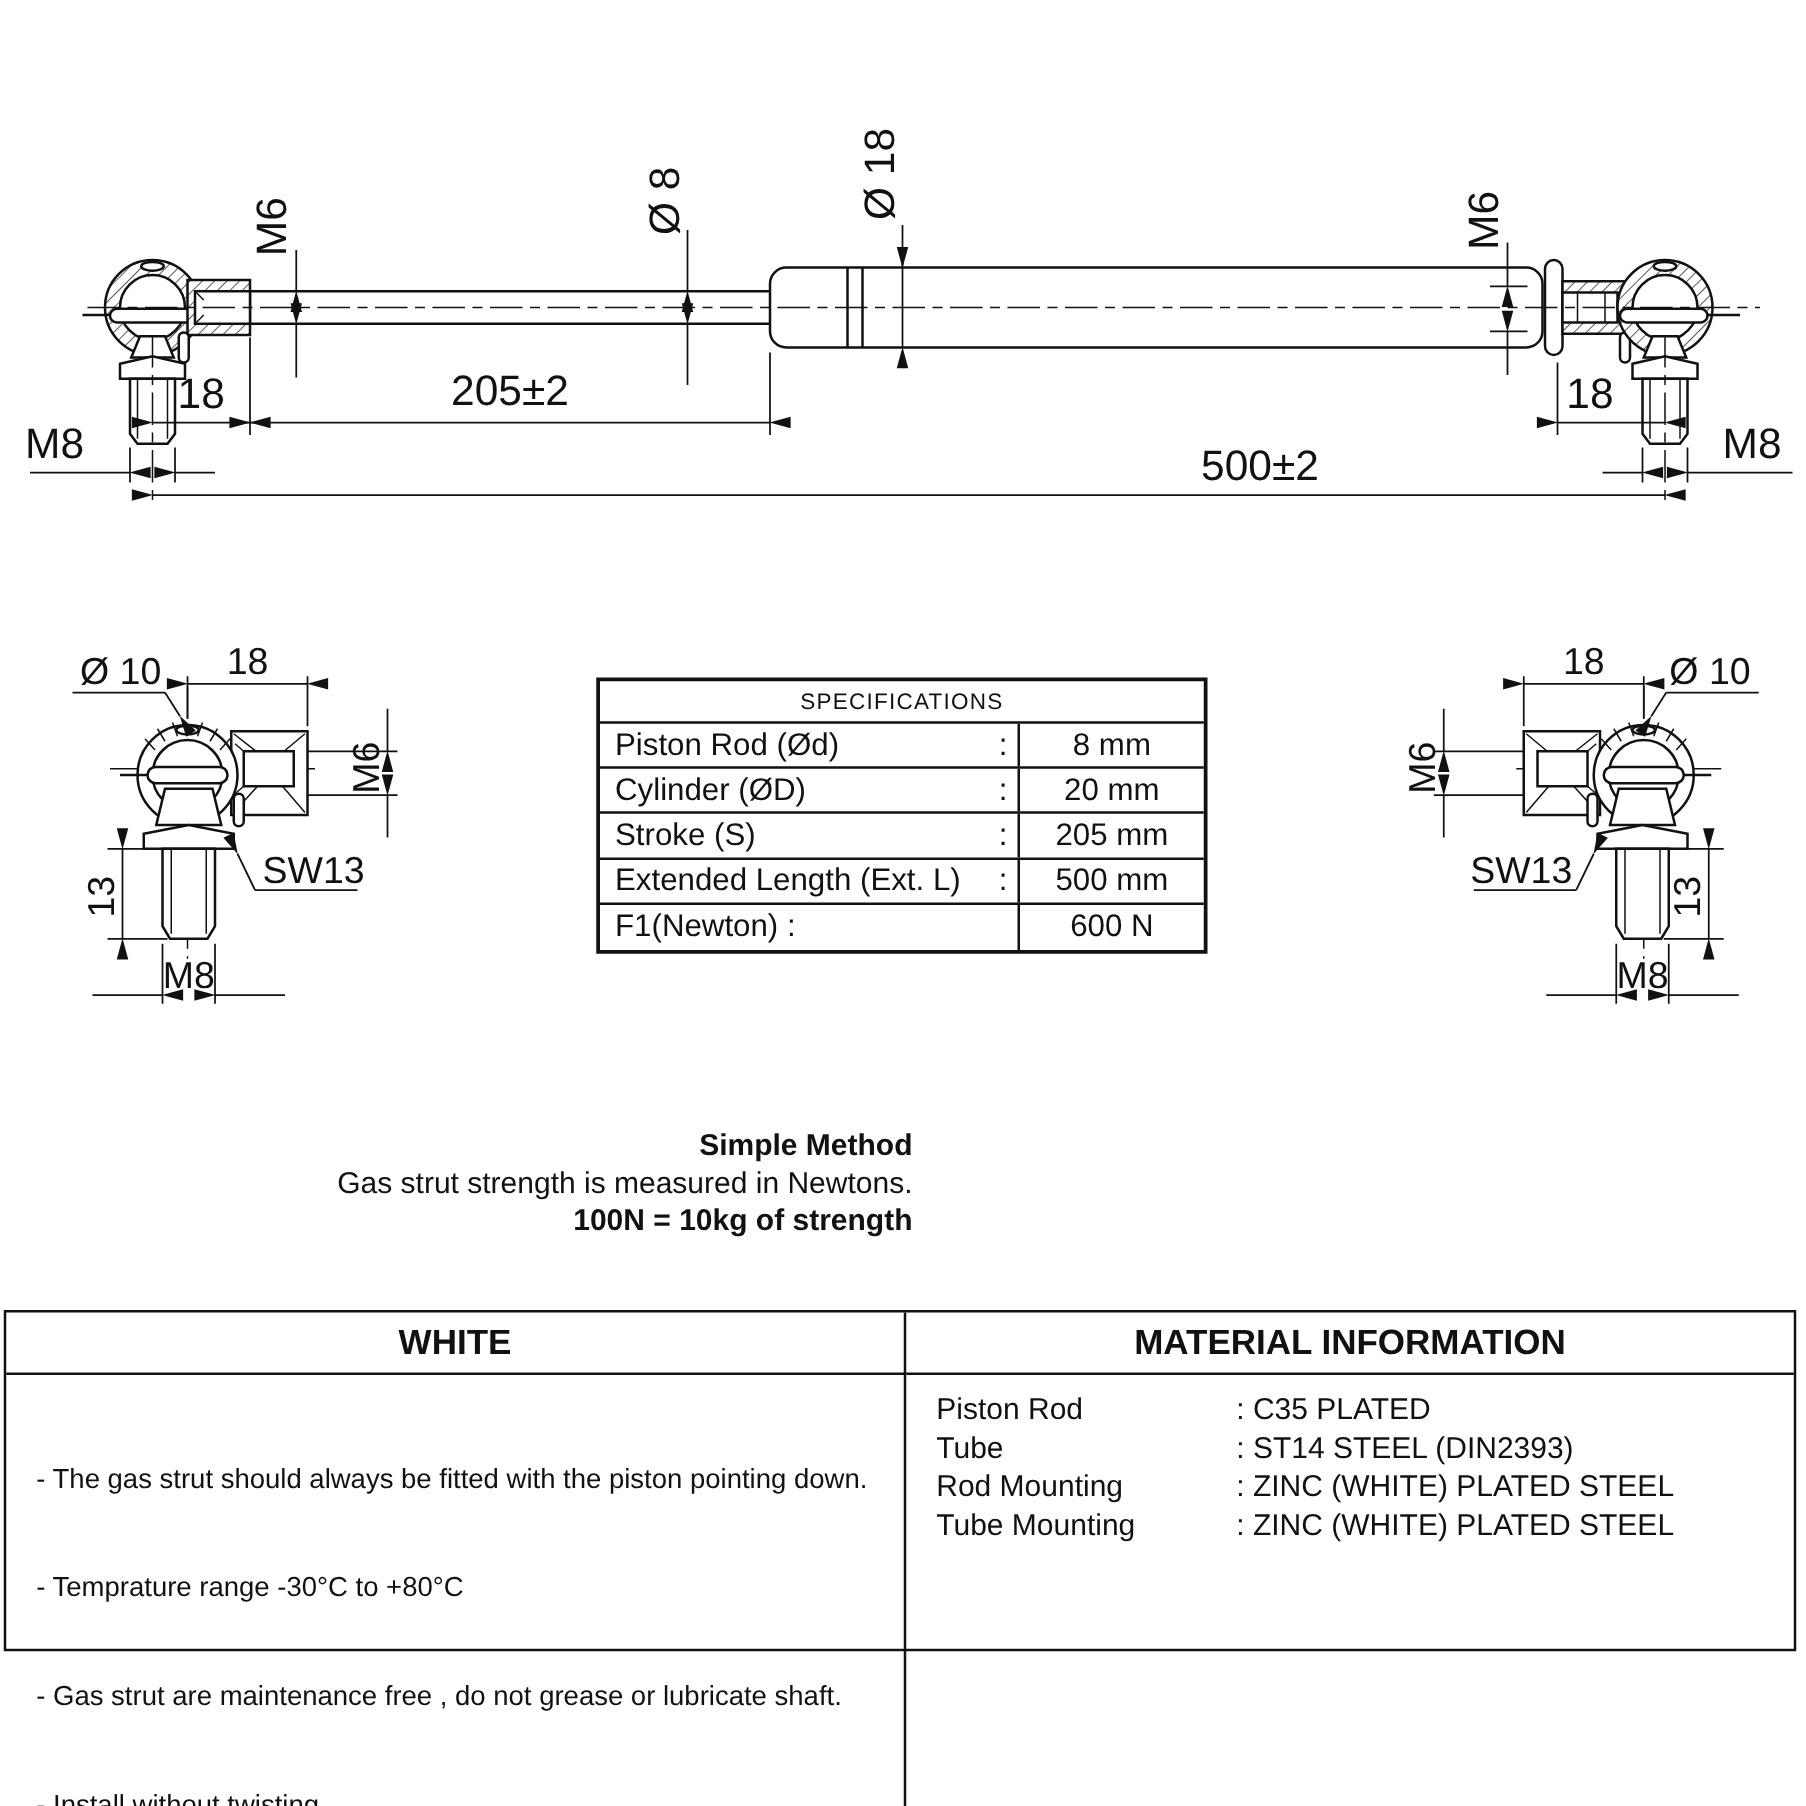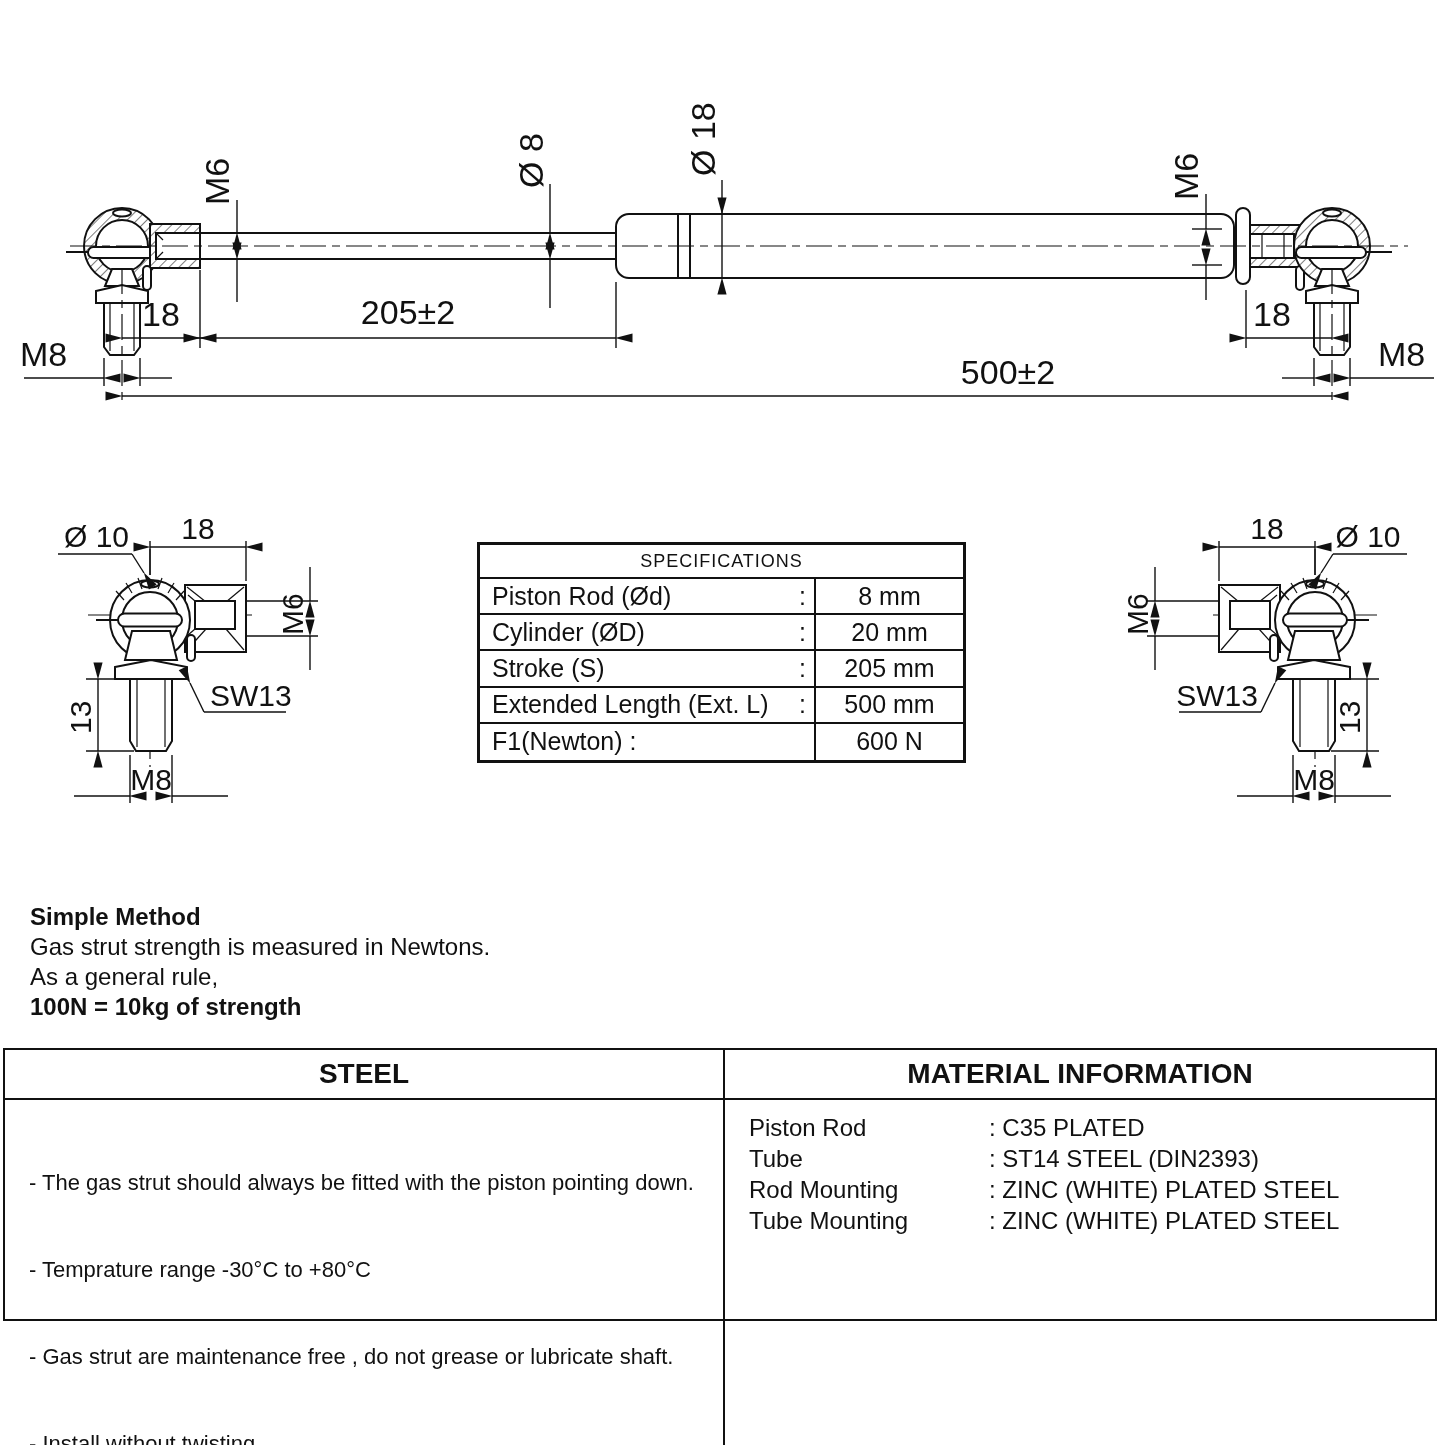--- a/index.html
+++ b/index.html
@@ -21,21 +21,21 @@
          grid-template-rows:34px 1fr 1fr 1fr 1fr 1fr;font-size:25px;}
   #specs .sp-title{border-bottom:2px solid #111;display:flex;align-items:center;
          justify-content:center;font-size:18px;letter-spacing:1px;}
   #specs .sp-row{display:grid;grid-template-columns:336px 1fr;border-bottom:2px solid #111;}
   #specs .sp-row:last-child{border-bottom:none;}
   #specs .sp-label{border-right:2px solid #111;display:flex;align-items:center;
          padding:0 8px 0 12px;justify-content:space-between;white-space:pre;text-align:right;}
   #specs .sp-value{display:flex;align-items:center;justify-content:center;}
 
   
-  #simple{position:absolute;left:30px;top:902px;width:700px;font-size:24px;line-height:30px;}
+  #simple{position:absolute;left:30px;top:902px;width:700px;font-size:24px;line-height:30px;text-align:right;}
   #simple .bold{font-weight:bold;}
 
   
   #info{position:absolute;left:3px;top:1048px;width:1434px;height:273px;
         border:2px solid #111;box-sizing:border-box;display:grid;
         grid-template-columns:720px 1fr;grid-template-rows:50px 1fr;}
   #info .hd{display:flex;align-items:center;justify-content:center;font-weight:bold;
         font-size:28px;border-bottom:2px solid #111;}
   #info .vline{border-right:2px solid #111;}
   #info .notes{padding:10px 8px 0 24px;font-size:22px;line-height:29px;white-space:pre;}
@@ -288,26 +288,25 @@
     </div>
     <div class="sp-row">
       <div class="sp-label"><span>F1(Newton) :</span><span></span></div>
       <div class="sp-value">600 N</div>
     </div>
   </div>
 
   <div id="simple">
     <div class="bold">Simple Method</div>
     <div>Gas strut strength is measured in Newtons.</div>
-    <div>As a general rule,</div>
     <div class="bold">100N = 10kg of strength</div>
   </div>
 
   <div id="info">
-    <div class="hd vline">STEEL</div>
+    <div class="hd vline">WHITE</div>
     <div class="hd">MATERIAL INFORMATION</div>
     <div class="notes vline">
       <div>- The gas strut should always be fitted with the piston pointing down.</div>
       <div>- Temprature range -30°C to +80°C</div>
       <div>- Gas strut are maintenance free , do not grease or lubricate shaft.</div>
       <div>- Install without twisting.</div>
       
       
       
     </div>

